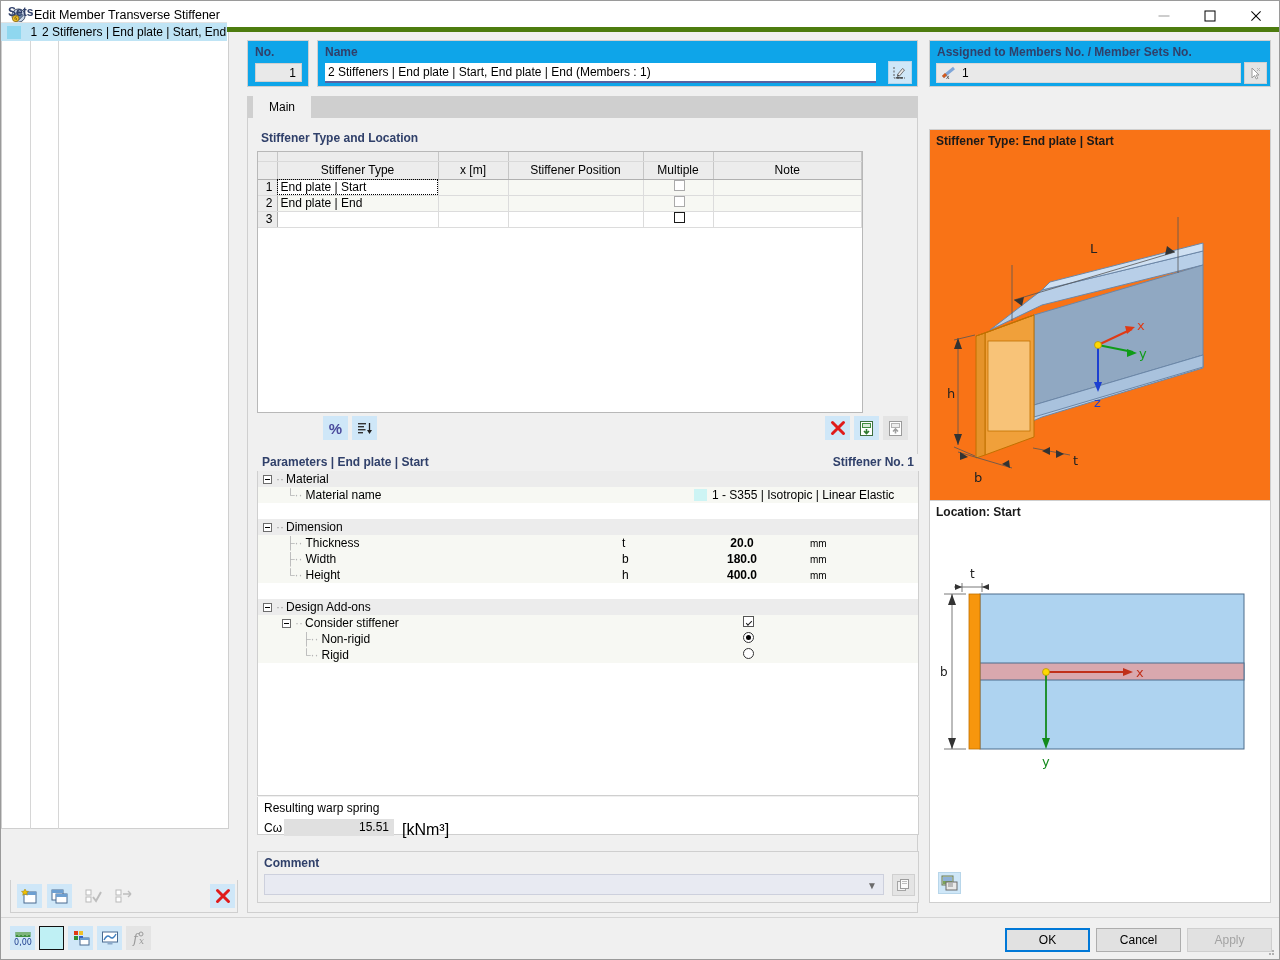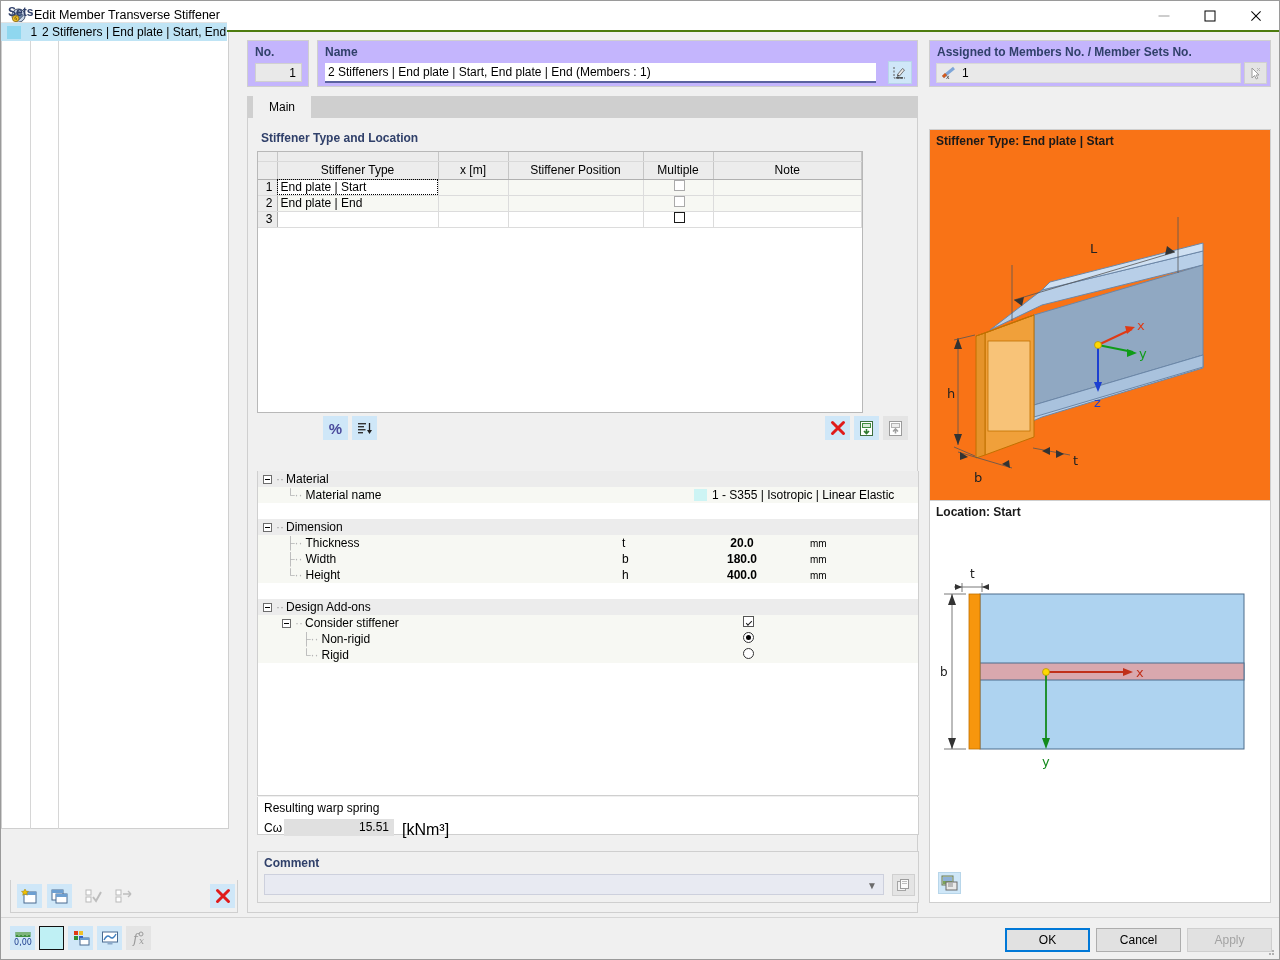--- a/index.html
+++ b/index.html
@@ -9,37 +9,37 @@
     font-family:"Liberation Sans", sans-serif;
     font-size:12px;
     color:#000;
     background:#f0f0f0;
     overflow:hidden;
     -webkit-font-smoothing:none;
   }
   .window { position:relative; width:1280px; height:960px; background:#f0f0f0; border:1px solid #9a9a9a; }
 
   
-  .titlebar { position:absolute; left:0; top:0; width:1278px; height:31px; background:#ffffff; border-bottom:2px solid #4d7c0f; }
+  .titlebar { position:absolute; left:0; top:0; width:1278px; height:31px; background:#ffffff; border-bottom:5px solid #4d7c0f; }
   .title-icon { position:absolute; left:9px; top:7px; width:17px; height:17px; }
   .title-text { position:absolute; left:33px; top:7px; font-size:12.5px; color:#000; }
   .wbtn { position:absolute; top:0; width:46px; height:30px; }
   .wbtn .gl { position:absolute; left:50%; top:50%; transform:translate(-50%,-50%); }
   .wmin { left:1140px; }
   .wmax { left:1186px; }
   .wclose { left:1232px; }
   .min-glyph { width:11px; height:1px; background:#9b9b9b; }
   .max-glyph { width:11px; height:11px; border:1px solid #000; }
   .close-glyph { width:13px; height:13px; position:relative; }
   .close-glyph:before, .close-glyph:after { content:""; position:absolute; left:0; top:6px; width:13px; height:1px; background:#000; }
   .close-glyph:before { transform:rotate(45deg); }
   .close-glyph:after { transform:rotate(-45deg); }
 
   
-  .group { position:absolute; background:#c4b5fd; border:1px solid #cfcfcf;padding-left:28px; }
+  .group { position:absolute; background:#0ea5e9; border:1px solid #cfcfcf;padding-left:28px; }
   .grouplabel { position:absolute; font-size:12px; font-weight:bold; color:#30406a; }
 
   
   .listpanel { left:9px; top:39px; width:228px; height:828px; background:#fff; border:1px solid #cfcfcf; }
   .list-title { position:absolute; left:7px; top:4px; font-size:12px; font-weight:bold; color:#30406a; }
   .list-head-sep { position:absolute; left:0; top:21px; width:226px; height:1px; background:#e3e3e3; }
   .list-colline { position:absolute; top:22px; width:1px; background:#d6d6d6; }
   .list-row { position:absolute; left:0; top:22px; width:226px; height:18px; background:#bfe4f5; display:flex; align-items:center; }
   .list-sw { width:15px; height:13px; margin-left:6px; background:#8fd7ef; }
   .list-num { width:22px; text-align:right; padding-right:5px; font-size:12px; }
@@ -364,20 +364,24 @@
     <div class="ibtn grey">
       <svg width="18" height="17" viewBox="0 0 18 17">
         <rect x="2.5" y="1.5" width="12" height="14" fill="#fff" stroke="#9b9b9b"></rect>
         <rect x="4" y="3" width="9" height="5" fill="#b3b3b3"></rect>
         <rect x="5" y="4" width="7" height="3" fill="#eee"></rect>
         <path d="M8.5 13.5 L8.5 9.5 M6 11.5 L8.5 9 L11 11.5" stroke="#a0a0a0" stroke-width="1.6" fill="none"></path>
       </svg>
     </div>
   </div>
 
+  <div class="param-head">
+    <div class="param-title">Parameters | End plate | Start</div>
+    <div class="param-right">Stiffener No. 1</div>
+  </div>
 
   <div class="paramtable">
 
     <div class="pvline" style="left:0px;  top:0; height:323px; background:#d5d5d5;"></div>
     <div class="pvline" style="left:18px; top:0; height:323px;"></div>
     <div class="pvline" style="left:360px;top:0; height:323px;"></div>
     <div class="pvline" style="left:430px;top:0; height:323px;"></div>
     <div class="pvline" style="left:545px;top:0; height:323px;"></div>
 
     <div class="prow pcat" style="top:0px;">

